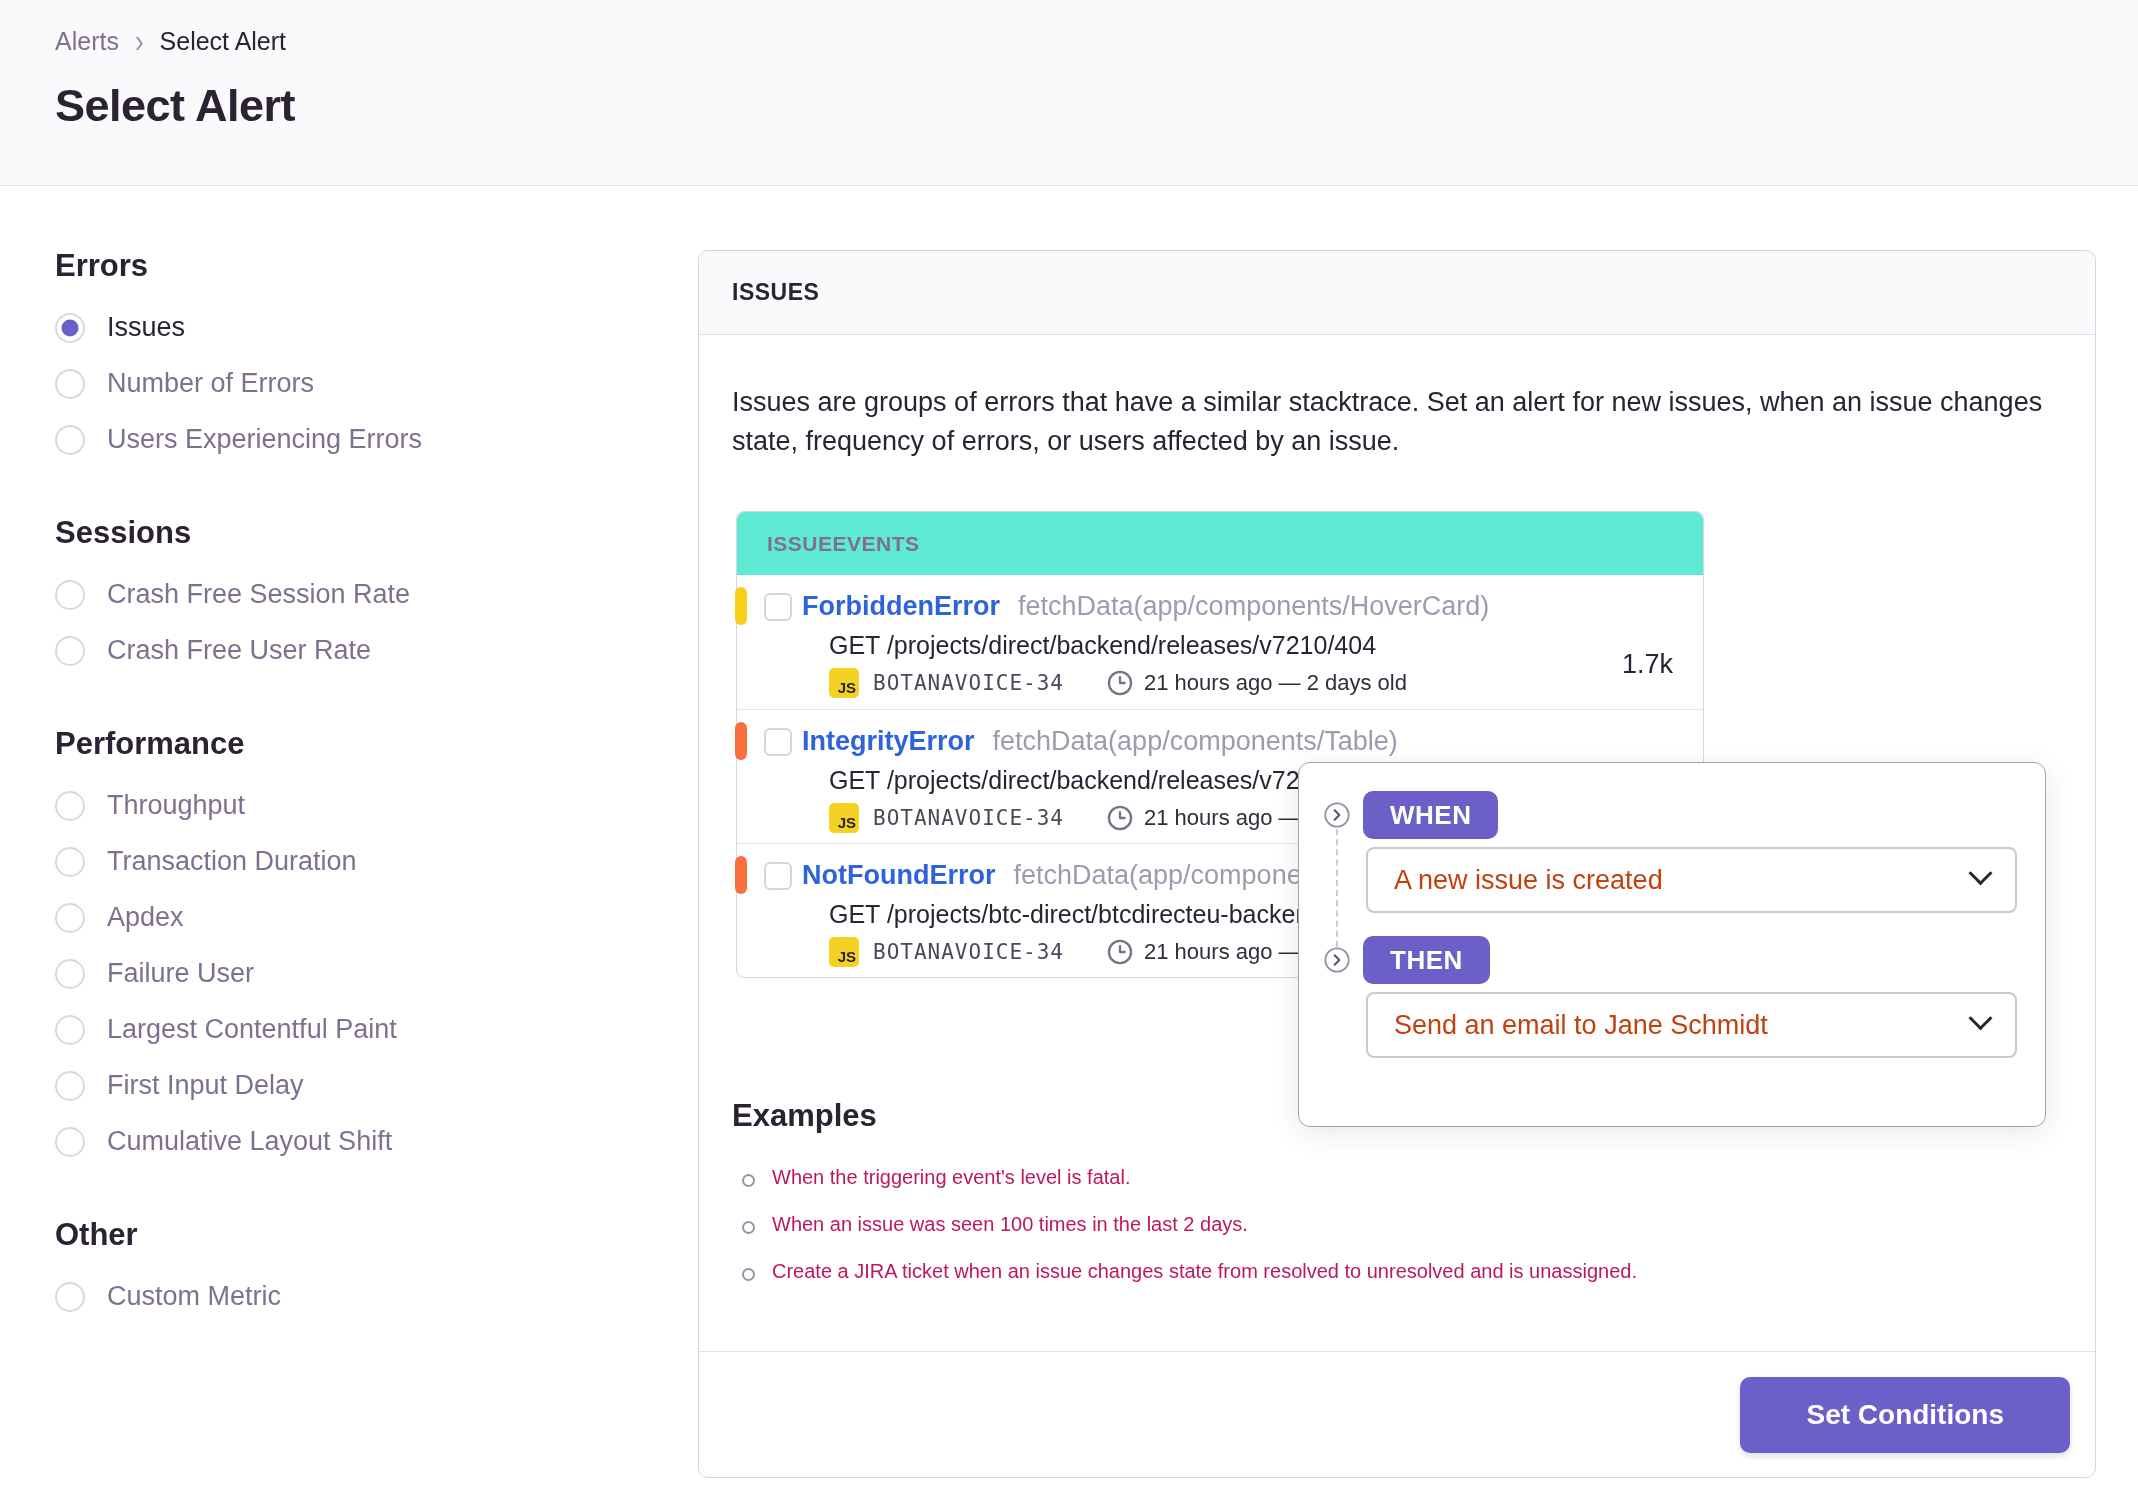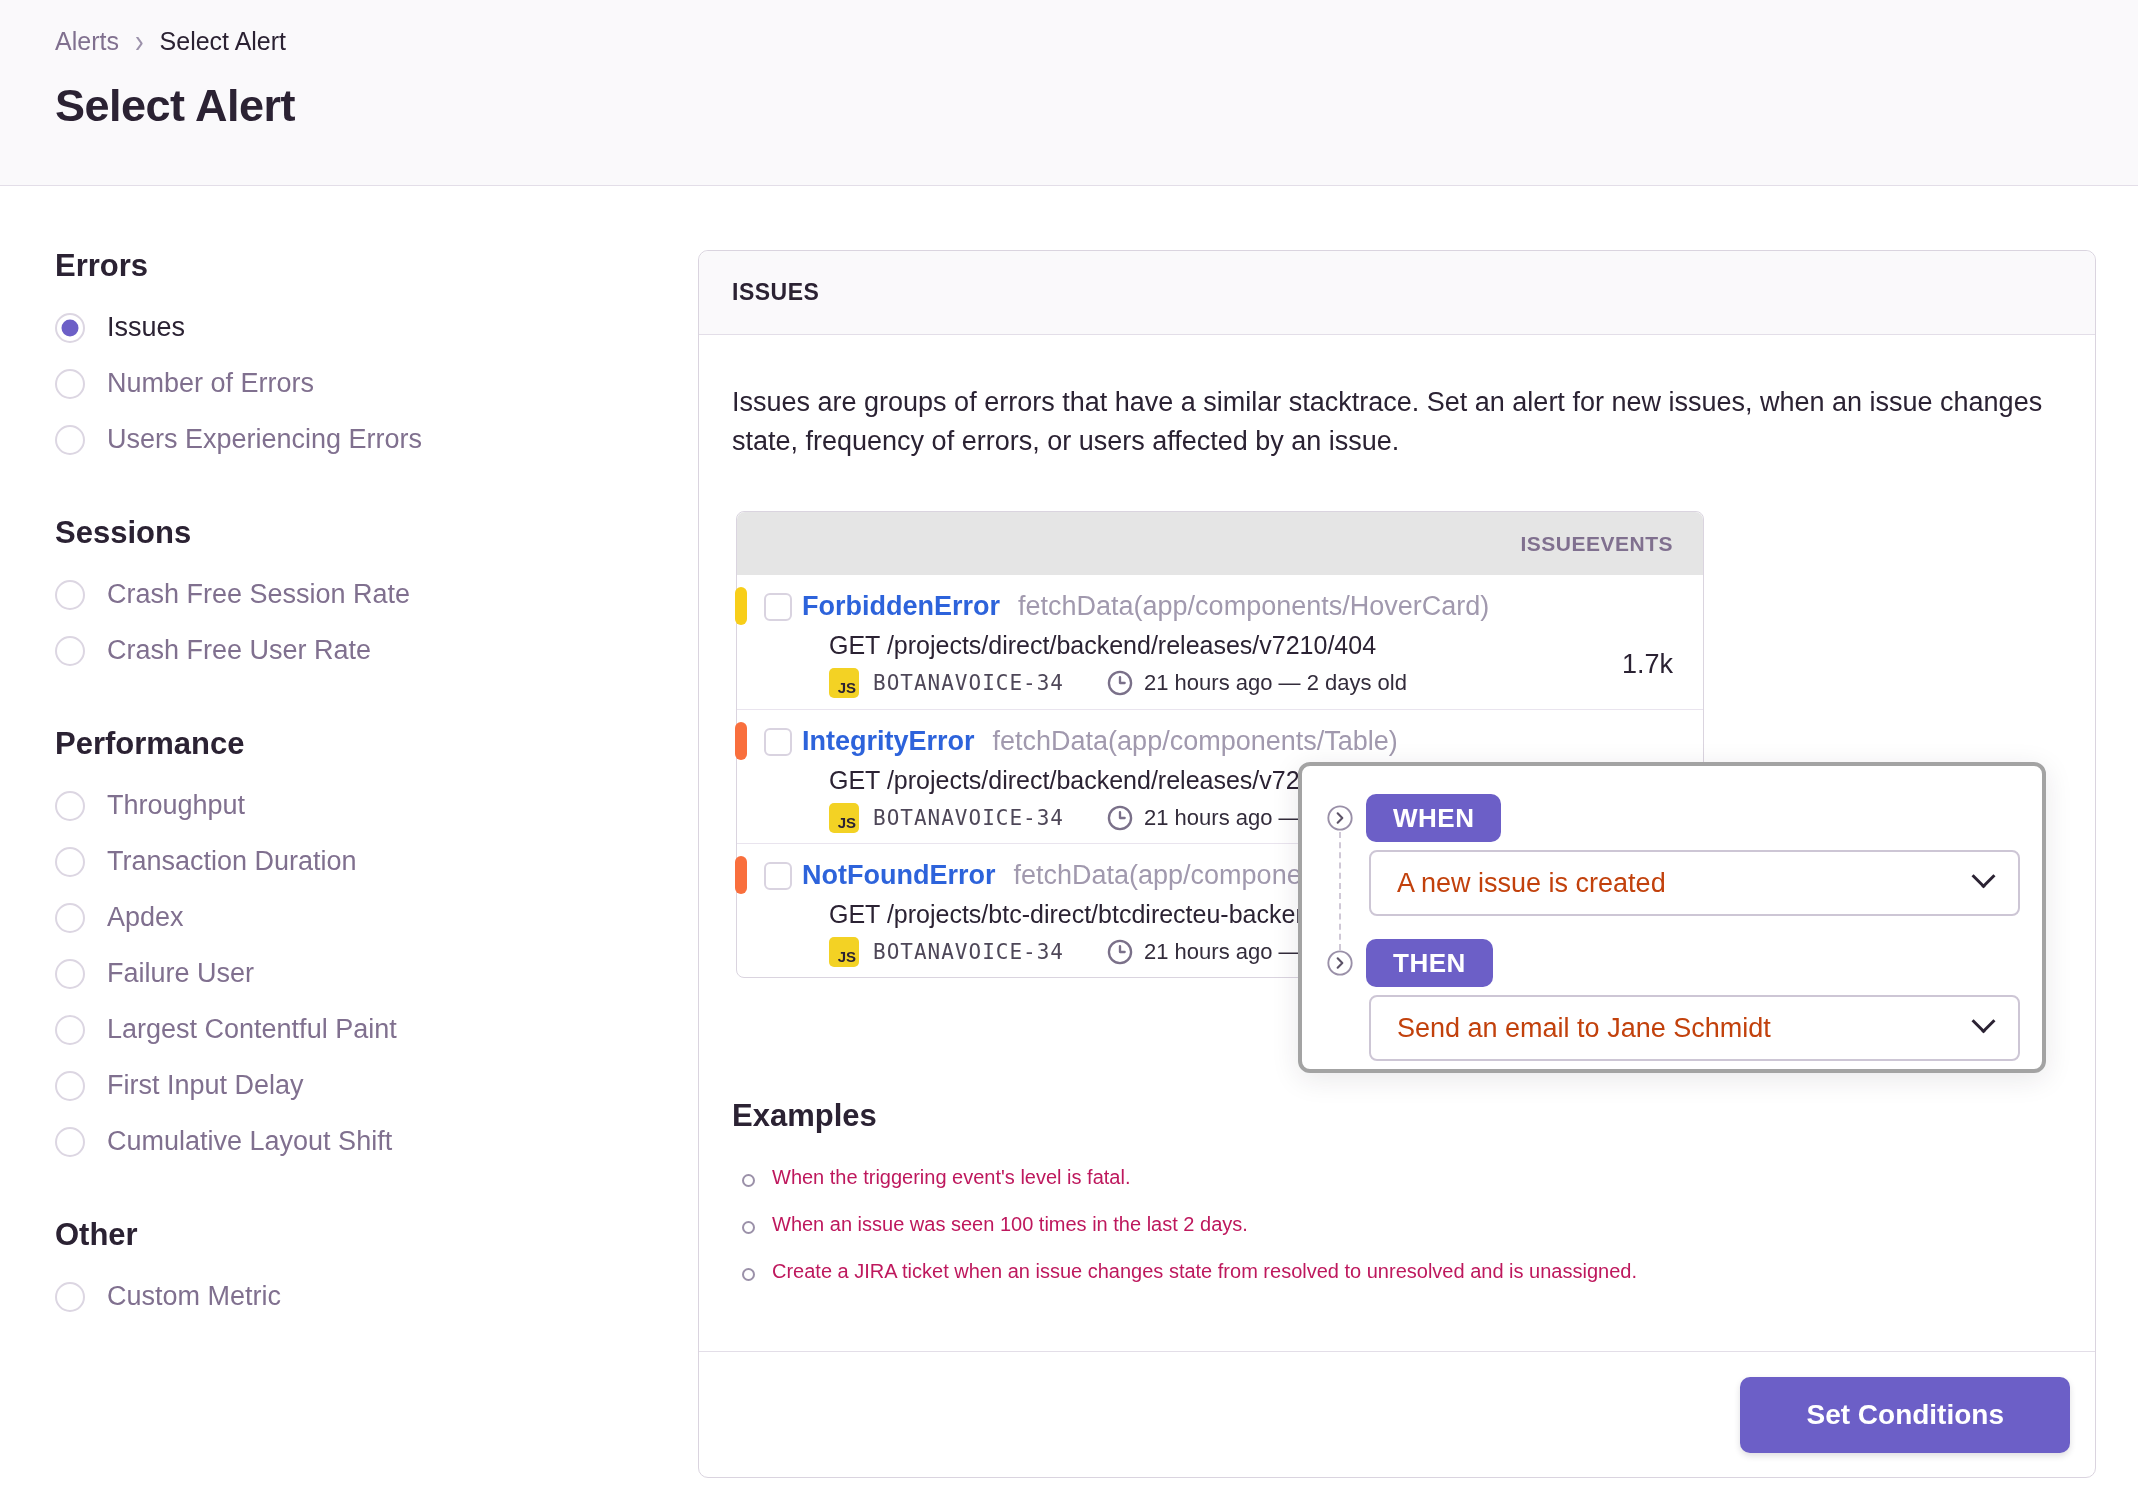--- a/index.html
+++ b/index.html
@@ -51,22 +51,22 @@
   .panel-title { font-size:23px; font-weight:700; letter-spacing:0.5px; color:#2b2233; }
   .panel-body { padding:0 33px; }
   .panel-desc { margin-top:48px; width:1330px; font-size:27px; line-height:39px; color:#2b2233; }
 
   
   .issue-table {
     margin-top:50px; margin-left:4px; width:968px;
     border:1px solid #dad4df; border-radius:8px; background:#fff;
   }
   .table-head {
-    height:63px; background:#e5e5e5; border-radius:8px 8px 0 0;
-    display:flex; align-items:center; justify-content:flex-end; padding:0 30px;
+    height:63px; background:#5eead4; border-radius:8px 8px 0 0;
+    display:flex; align-items:center; justify-content:flex-start; padding:0 30px;
   }
   .col-label { font-size:21px; font-weight:700; color:#80708f; letter-spacing:0.5px; }
   .issue-row { position:relative; height:134px; border-top:1px solid #e9e4ee; padding:16px 0 0 27px; }
   .level-bar { position:absolute; left:-2px; top:12px; width:12px; height:38px; border-radius:6px; }
   .level-yellow { background:#f8ce19; }
   .level-orange { background:#f96f3d; }
   .row-line1 { display:flex; align-items:center; }
   .checkbox { width:28px; height:28px; border:2px solid #d9d3e0; border-radius:6px; background:#fff; margin-right:10px; flex:0 0 28px; }
   .issue-title { font-size:27px; font-weight:700; color:#2d63db; cursor:pointer; white-space:nowrap; }
   .issue-subtitle { font-size:27px; color:#a199ae; margin-left:18px; white-space:nowrap; }
@@ -97,22 +97,22 @@
     border-top:1px solid #e3dee8; display:flex; align-items:center; justify-content:flex-end; padding-right:25px;
   }
   .btn-primary {
     height:76px; padding:0 66px; background:#6c5fc7; color:#fff;
     border:none; border-radius:10px; font-size:28px; font-weight:700;
     font-family:inherit; cursor:pointer; box-shadow:0 3px 6px rgba(43,34,51,0.15);
   }
 
   
   .popup {
-    position:absolute; left:1298px; top:762px; width:748px; height:311px;
-    background:#fff; border:4px solid #a3a3a3; border-radius:12px;
+    position:absolute; left:1298px; top:762px; width:748px; height:365px;
+    background:#fff; border:1px solid #a3a3a3; border-radius:12px;
     box-shadow:0 6px 28px rgba(43,34,51,0.10); z-index:10;
   }
   .rail-line { position:absolute; left:37px; top:66px; height:118px; border-left:2px dashed #cfc8d6; }
   .rail-icon { position:absolute; left:24px; width:28px; height:28px; }
   .rail-icon.when-pos { top:38px; }
   .rail-icon.then-pos { top:183px; }
   .cond-badge {
     position:absolute; left:64px; height:48px; padding:0 27px;
     background:#6c5fc7; border-radius:10px; color:#fff;
     font-size:26px; font-weight:700; letter-spacing:0.5px;

